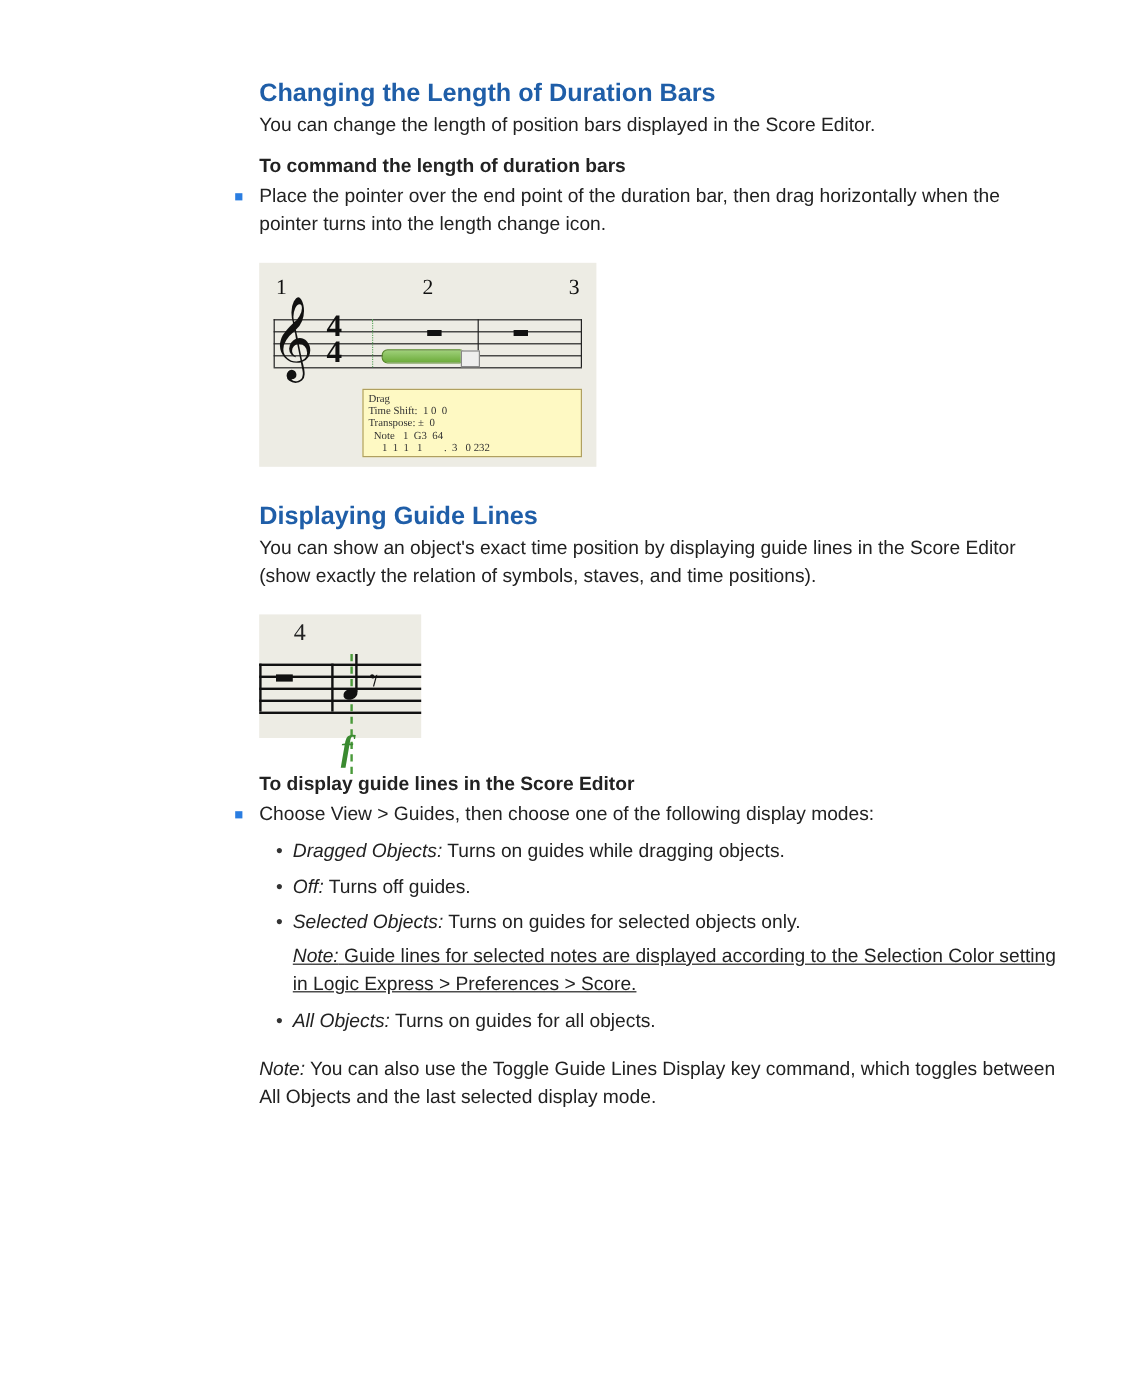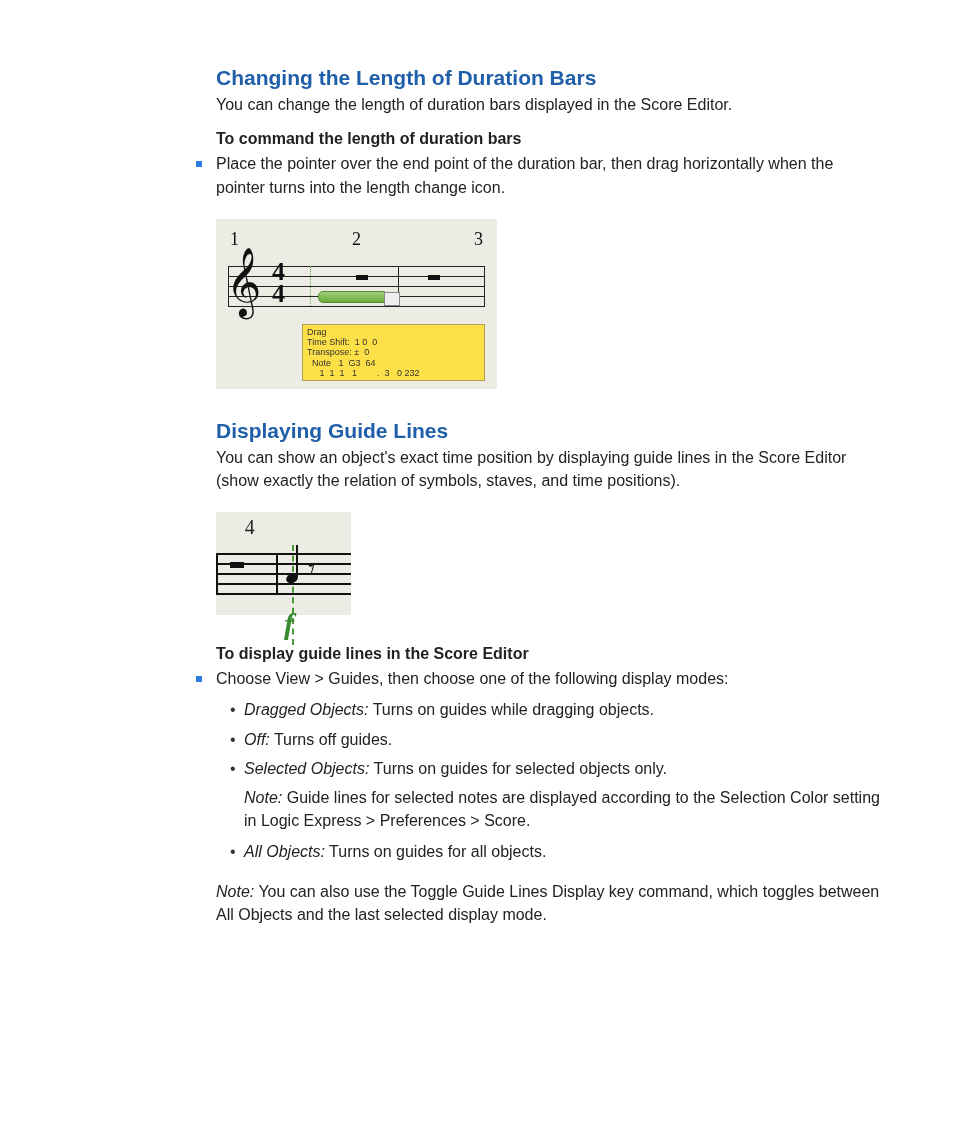--- a/index.html
+++ b/index.html
@@ -158,23 +158,23 @@
     border:1px solid #5a8a2e;
     border-radius:5px;
   }
   .dragcursor {
     position:absolute;
     width:14px;height:12px;
     background:#eee;
     border:1px solid #888;
   }
   .tooltip {
-    background:#fde047;
+    background:#fef9c3;
     border:1px solid #b0a060;
-    font-family: Liberation Sans, sans-serif;
+    font-family: Liberation Serif, serif;
     font-size:9px;
     color:#333;
     padding:2px 4px;
     margin: 6px 4px 0 78px;
     line-height:1.15;
     white-space:pre;
   }
   .fig2 .num {
     font-family: Georgia, serif;
     font-size:20px;
@@ -224,20 +224,21 @@
     position:absolute;
     font-family: Georgia, "Times New Roman", serif;
     font-style:italic;
     font-weight:bold;
     font-size:30px;
     color:#3a8a30;
   }
   .nested-note {
     margin: 6px 0 8px 0;
     line-height:1.45;
+    text-decoration:underline;
   }
   .note-final {
     margin: 16px 0 0 0;
     line-height:1.45;
   }
   .footer {
     position: absolute;
     bottom: 40px;
     left: 240px;
     right: 60px;
@@ -255,21 +256,21 @@
     margin-left:14px;
   }
 </style>
 </head>
 <body>
 
 <div class="page">
   <div class="content">
 
     <h2 class="section-title">Changing the Length of Duration Bars</h2>
-    <p class="body">You can change the length of duration bars displayed in the Score Editor.</p>
+    <p class="body">You can change the length of position bars displayed in the Score Editor.</p>
     <div class="subhead">To command the length of duration bars</div>
     <ul class="square">
       <li>
         <span class="li-text">Place the pointer over the end point of the duration bar, then drag horizontally when the pointer turns into the length change icon.</span>
       </li>
     </ul>
 
     <div class="figure fig1">
       <div class="barnums">
         <span>1</span>

